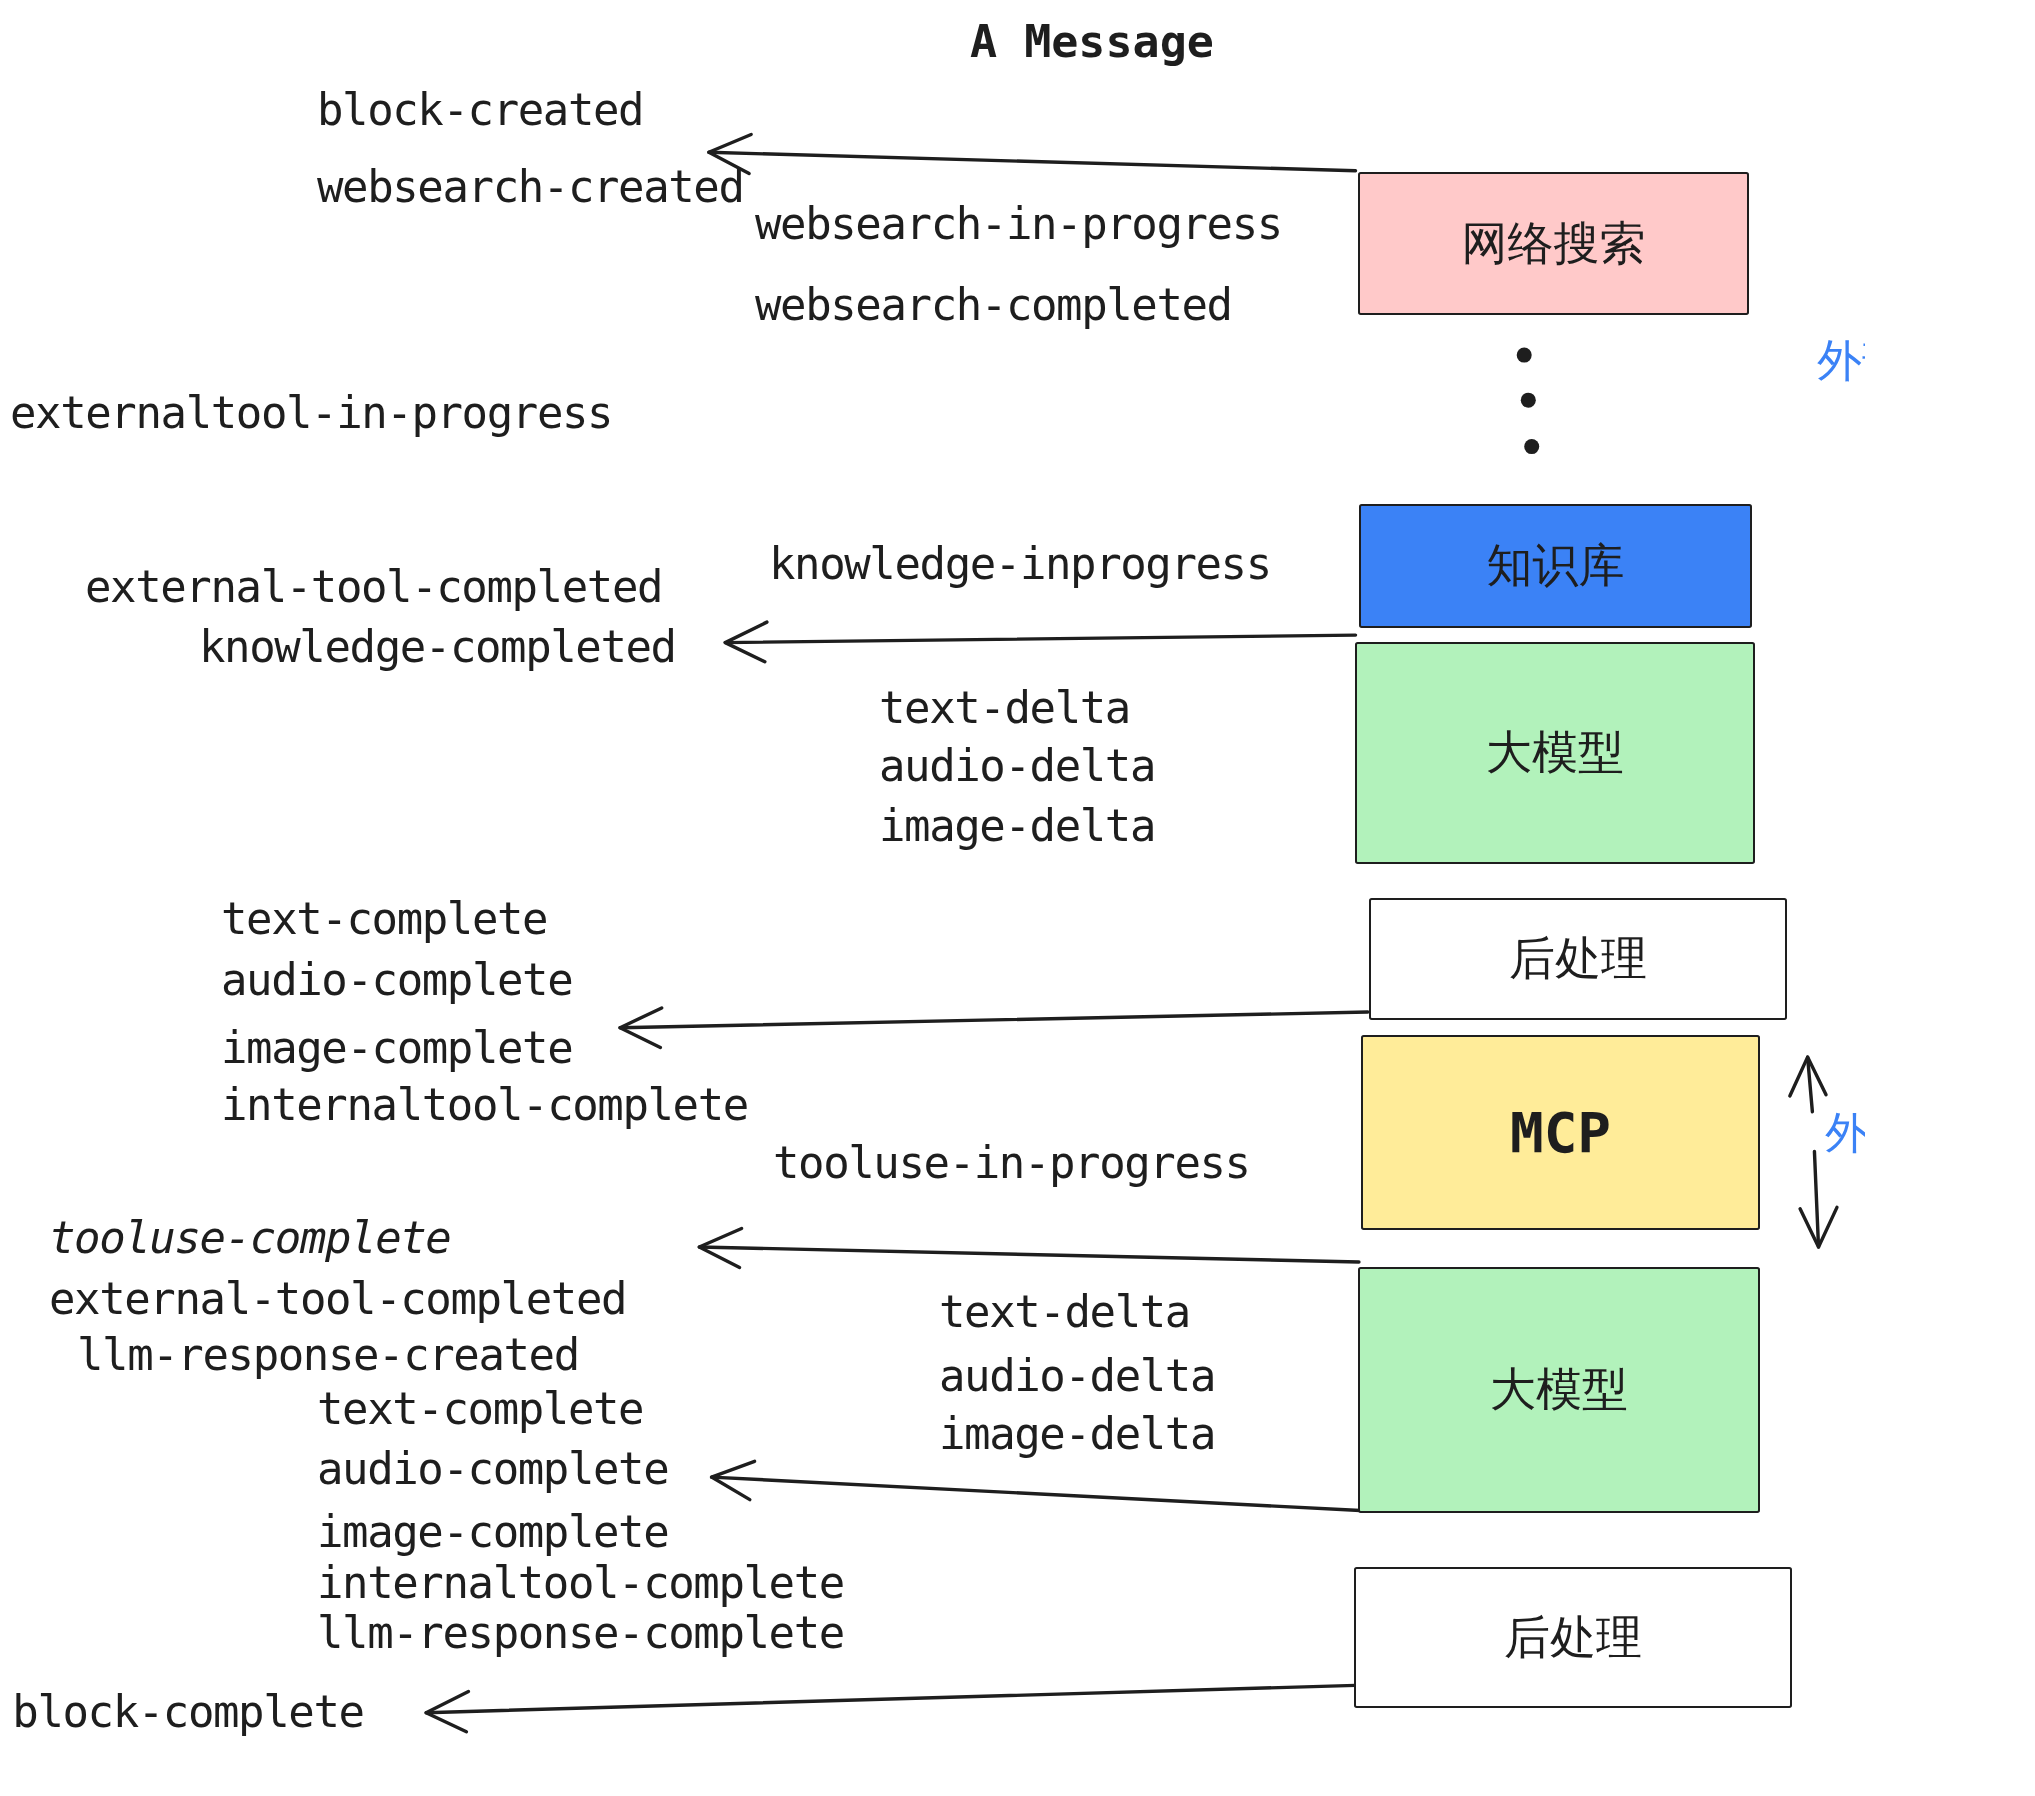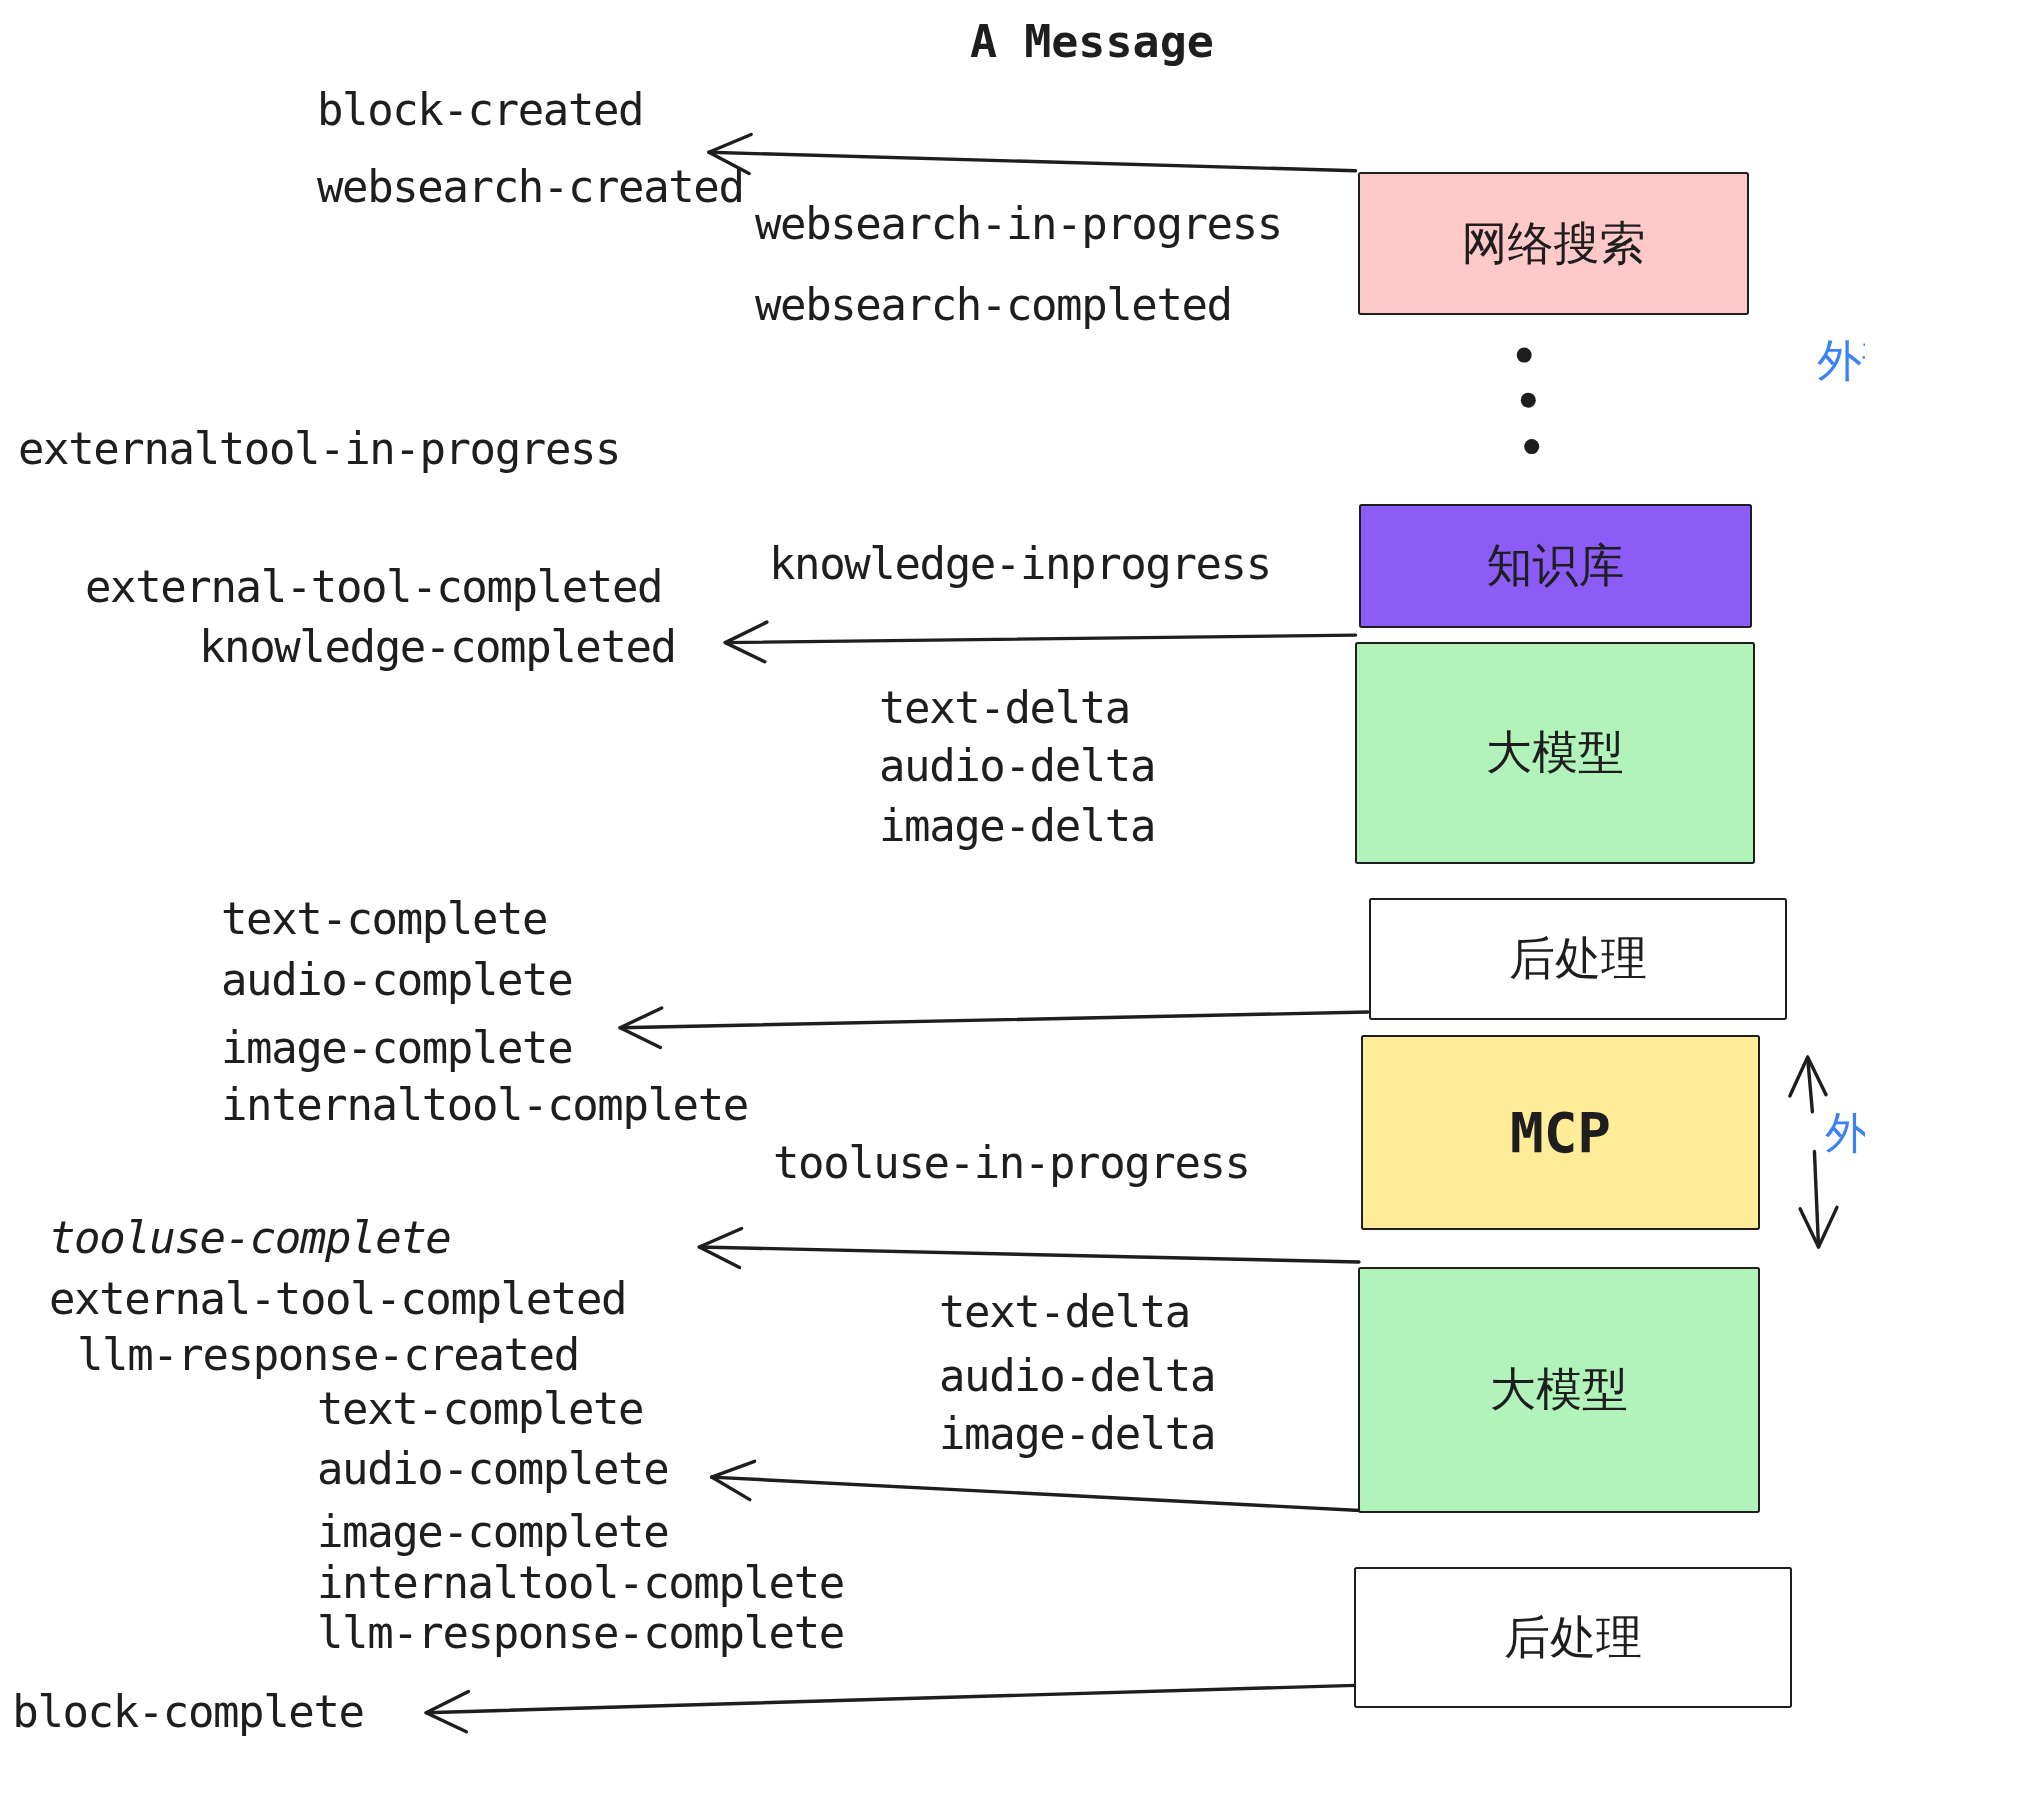--- a/index.html
+++ b/index.html
@@ -134,21 +134,21 @@
       <circle cx="2243" cy="654" r="11"></circle>
     </g>
   </svg>
 
   <div class="title" style="left:970px; top:19px;">A Message</div>
 
   <div class="evt" style="left:317px;  top:88px;">block-created</div>
   <div class="evt" style="left:317px;  top:165px;">websearch-created</div>
   <div class="evt" style="left:755px; top:202px;">websearch-in-progress</div>
   <div class="evt" style="left:755px; top:283px;">websearch-completed</div>
-  <div class="evt" style="left:18px;   top:391px;margin-top:36px;">externaltool-in-progress</div>
+  <div class="evt" style="left:10px;   top:391px;">externaltool-in-progress</div>
   <div class="evt" style="left:769px; top:542px;">knowledge-inprogress</div>
   <div class="evt" style="left:85px;  top:565px;">external-tool-completed</div>
   <div class="evt" style="left:199px;  top:625px;">knowledge-completed</div>
   <div class="evt" style="left:879px; top:686px;">text-delta</div>
   <div class="evt" style="left:879px; top:744px;">audio-delta</div>
   <div class="evt" style="left:879px; top:804px;">image-delta</div>
   <div class="evt" style="left:221px;  top:897px;">text-complete</div>
   <div class="evt" style="left:221px;  top:958px;">audio-complete</div>
   <div class="evt" style="left:221px;  top:1026px;">image-complete</div>
   <div class="evt" style="left:221px;  top:1083px;">internaltool-complete</div>
@@ -164,21 +164,21 @@
   <div class="evt" style="left:317px;  top:1447px;">audio-complete</div>
   <div class="evt" style="left:317px;  top:1510px;">image-complete</div>
   <div class="evt" style="left:317px;  top:1561px;">internaltool-complete</div>
   <div class="evt" style="left:317px;  top:1611px;">llm-response-complete</div>
   <div class="evt" style="left:12.3px;   top:1690px;">block-complete</div>
 
   <div class="box" style="left: 1358px; top: 172px; width: 391px; height: 143px; background: rgb(255, 201, 201);">
     <span class="box-label">网络搜索</span>
   </div>
 
-  <div class="box" style="left: 1359px; top: 504px; width: 393px; height: 124px; background: #8b5cf6;">
+  <div class="box" style="left: 1359px; top: 504px; width: 393px; height: 124px; background: #3b82f6;">
     <span class="box-label">知识库</span>
   </div>
 
   <div class="box" style="left: 1355px; top: 642px; width: 400px; height: 222px; background: rgb(178, 242, 187);">
     <span class="box-label">大模型</span>
   </div>
 
   <div class="box" style="left: 1369px; top: 898px; width: 418px; height: 122px; background: rgb(255, 255, 255);">
     <span class="box-label">后处理</span>
   </div>

